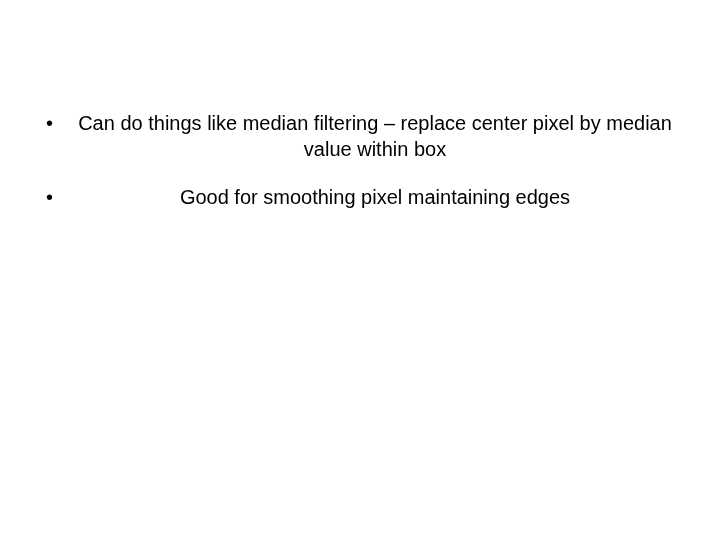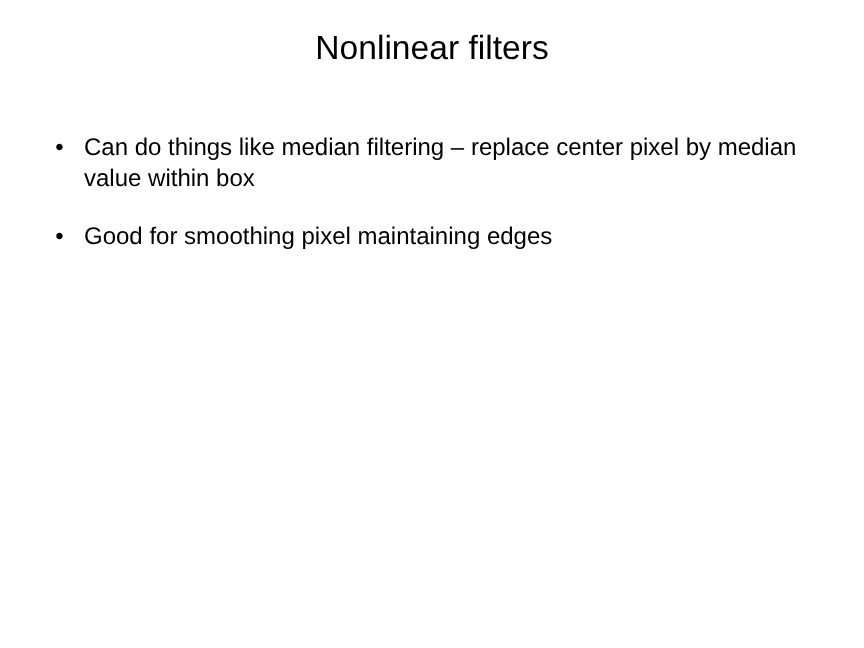--- a/index.html
+++ b/index.html
@@ -36,34 +36,34 @@
       list-style: none;
       margin: 0;
       padding: 0;
     }
     ul.bullets > li {
       position: relative;
       padding-left: 30px;
       margin-bottom: 22px;
       font-size: 20px;
       line-height: 1.3;
+      text-align: center;
     }
     ul.bullets > li::before {
       content: "•";
       position: absolute;
       left: 6px;
       top: 0;
       font-size: 20px;
     }
   </style>
 </head>
 <body>
 
 <div class="slide">
-  <div class="title">Nonlinear filters</div>
 
   <div class="content">
     <ul class="bullets">
       <li>Can do things like median filtering – replace center pixel by median value within box</li>
       <li>Good for smoothing pixel maintaining edges</li>
     </ul>
   </div>
 </div>
 
 </body></html>

